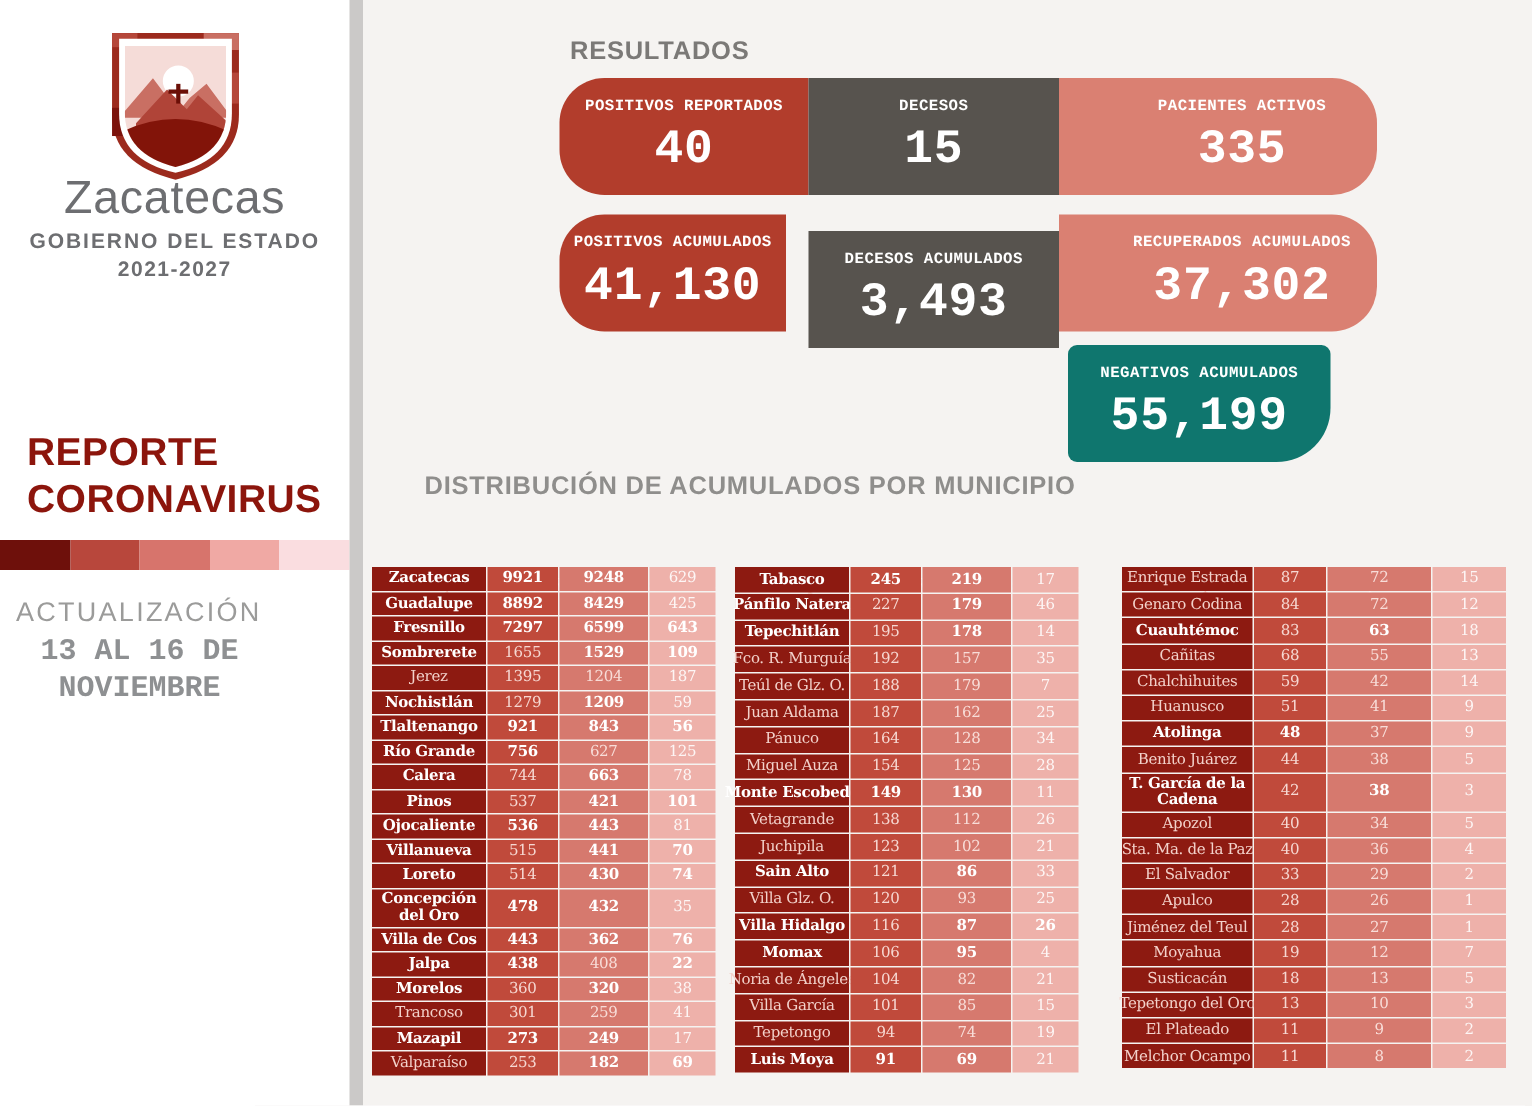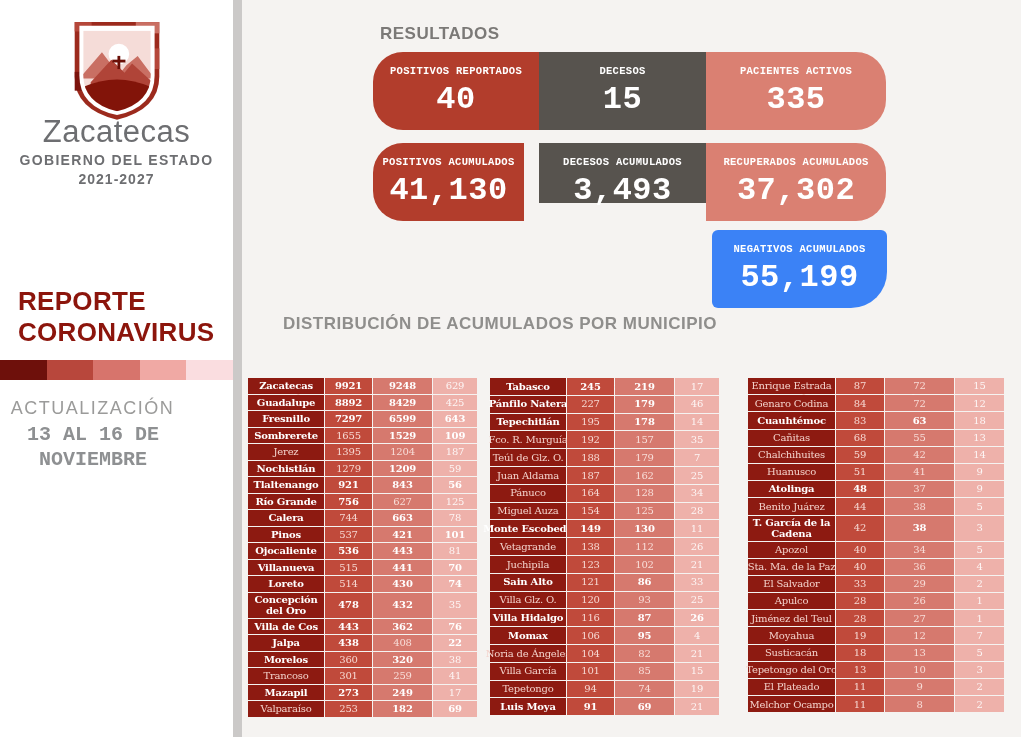--- a/index.html
+++ b/index.html
@@ -32,28 +32,28 @@
   
   #results-title{position:absolute;left:138px;top:24px;
     font-size:17px;font-weight:700;color:#7b7977;letter-spacing:.5px;}
   .card{position:absolute;color:#fff;text-align:center;font-family:Liberation Mono, monospace;}
   .card .lbl{margin-top:13px;font-size:10.5px;font-weight:600;letter-spacing:.3px;}
   .card .val{margin-top:4px;font-size:32px;font-weight:700;letter-spacing:.5px;}
   .red{background:#b23d2c;}
   .gray{background:#57534e;}
   .salmon{background:#da8072;}
   .pill-left{border-radius:30px 0 0 30px;}
-  .pill-right{border-radius:0 30px 30px 0;}
+  .pill-right{border-radius:0 30px 30px 0;padding-left:32px;}
   #card-0{left:131px;top:52px;width:166px;height:78px;}
   #card-1{left:297px;top:52px;width:167px;height:78px;}
   #card-2{left:464px;top:52px;width:180px;height:78px;}
   #card-3{left:131px;top:143px;width:151px;height:78px;}
-  #card-4{left:297px;top:143px;width:167px;height:60px;}
+  #card-4{left:297px;top:154px;width:167px;height:78px;}
   #card-5{left:464px;top:143px;width:180px;height:78px;}
-  #card-6{left:470px;top:230px;width:175px;height:78px;background:#3b82f6;
+  #card-6{left:470px;top:230px;width:175px;height:78px;background:#0f766e;
     border-radius:6px 6px 36px 6px;}
 
   
   #dist-title{position:absolute;left:41px;top:314px;
     font-size:17px;font-weight:700;color:#8f8e8c;letter-spacing:.5px;}
   .muni-table{position:absolute;top:352px;display:grid;gap:1px;align-content:start;}
   #table-0{left:6px;grid-template-columns:76px 47px 59px 44px;grid-auto-rows:minmax(15.5px,auto);}
   #table-1{left:248px;grid-template-columns:76px 47px 59px 44px;grid-auto-rows:minmax(16.8px,auto);}
   #table-2{left:506px;grid-template-columns:87px 48px 69px 49px;grid-auto-rows:minmax(16.2px,auto);}
   .muni-table{grid-template-rows:25px;}

